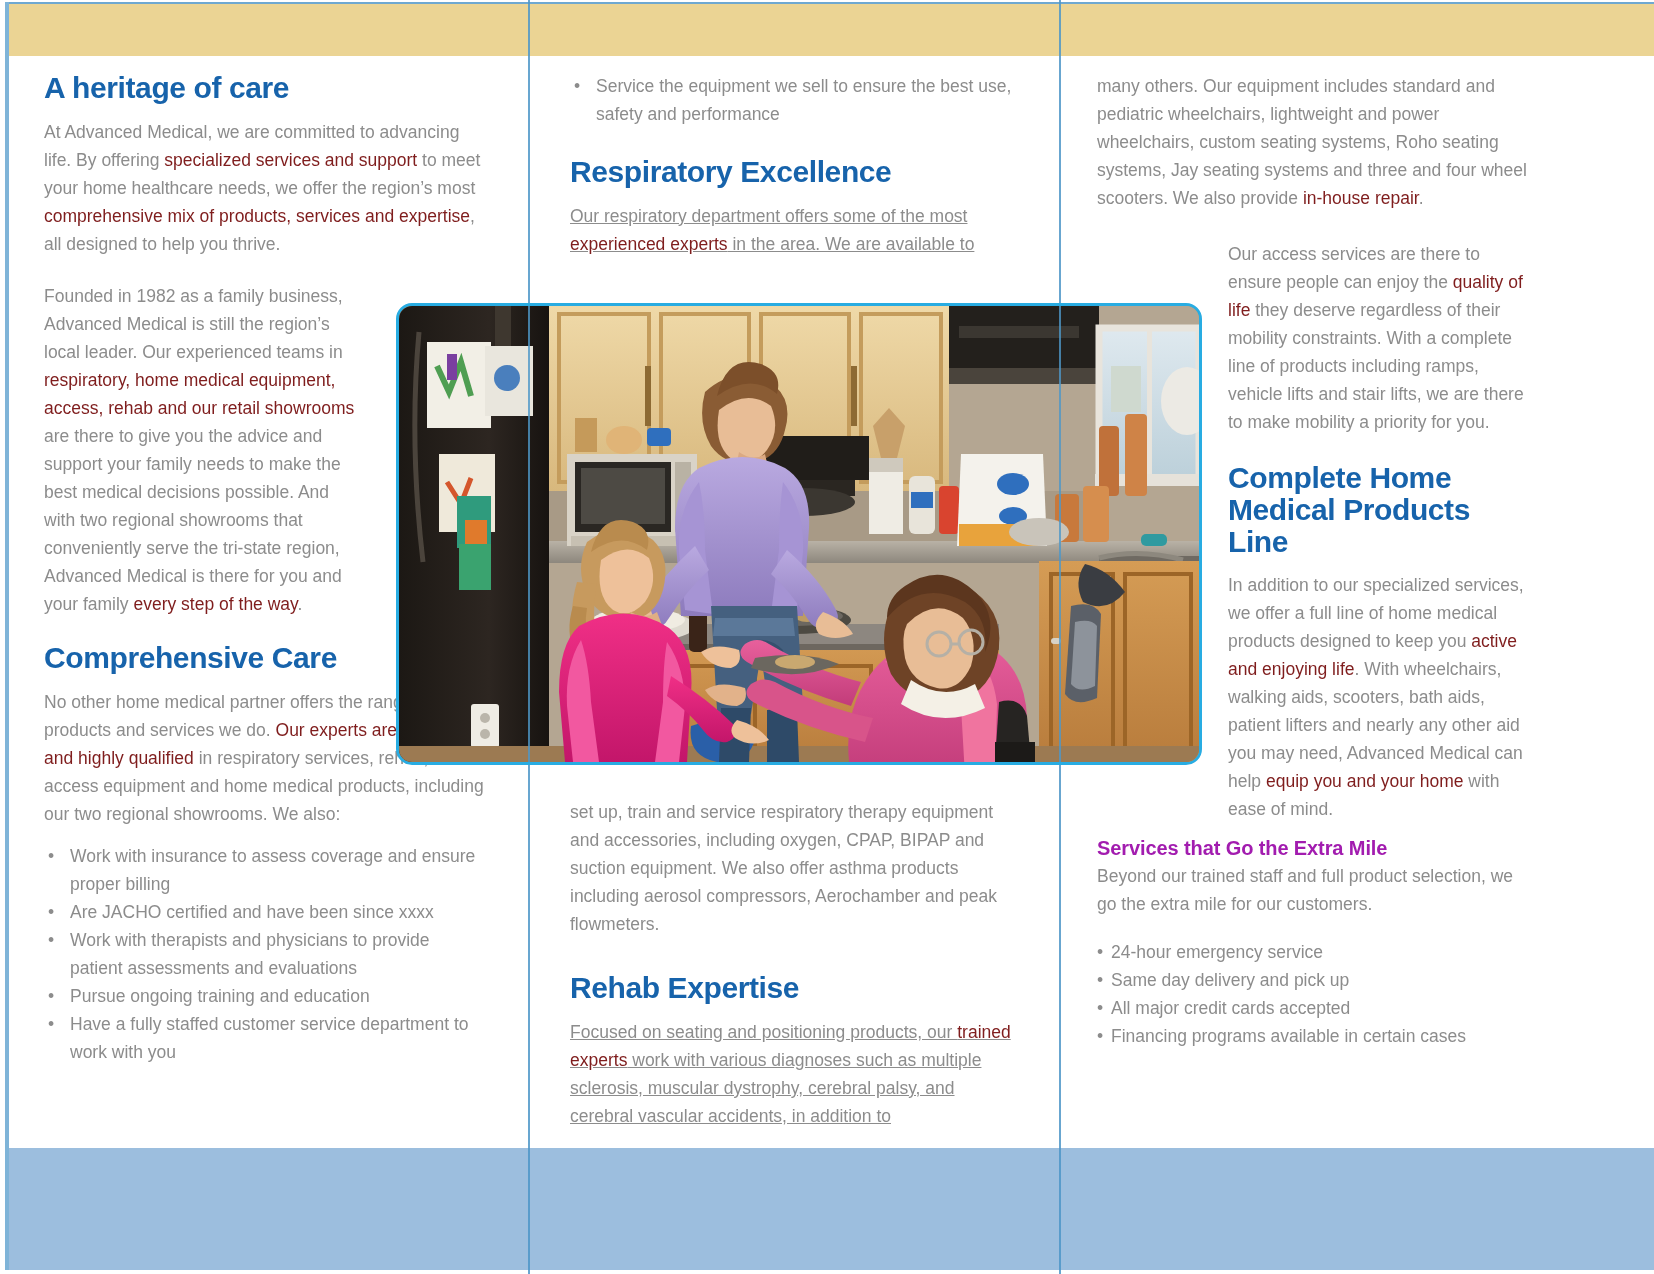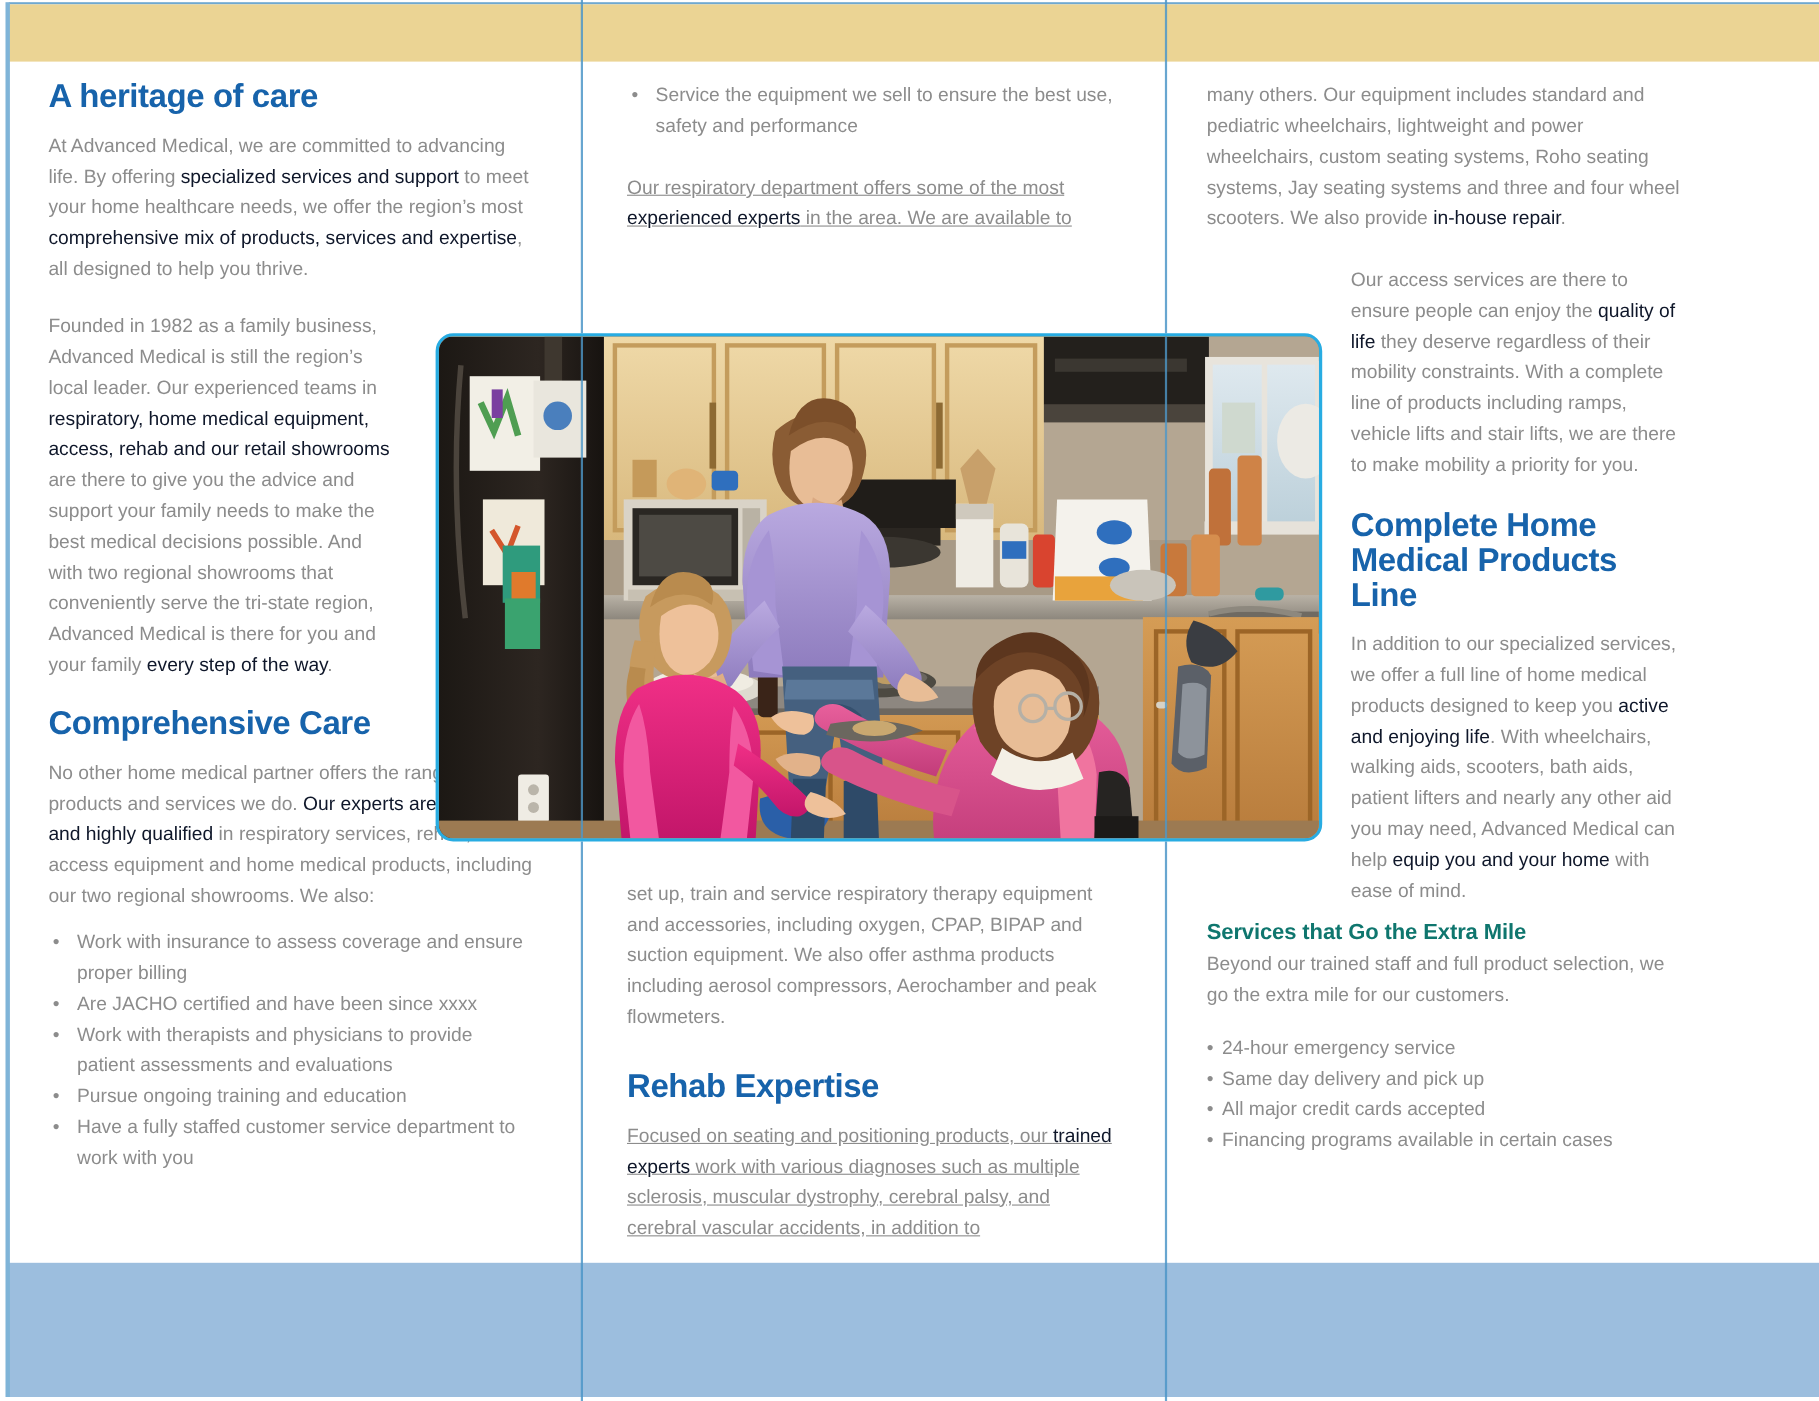--- a/index.html
+++ b/index.html
@@ -29,35 +29,35 @@
   .col3{left:1097px;width:430px;}
 
   h2.head{
     color:#1763ab;
     font-size:30px;line-height:1.06;
     font-weight:bold;
     margin:0 0 14px 0;
     letter-spacing:-0.4px;
   }
   h3.head-orange{
-    color:#0f766e;
+    color:#a21caf;
     font-size:20px;line-height:1.15;
     font-weight:bold;
     margin:0 0 2px 0;
     letter-spacing:-0.1px;
   }
   p.body{
     color:#8c8c8c;
     font-size:17.5px;
     line-height:28px;
     margin:0 0 24px 0;
   }
   p.body.nogap{margin-bottom:0;text-decoration:underline;}
   p.body.smallgap{margin-bottom:14px;}
-  .lk{color:#0f172a;}
+  .lk{color:#7f1d1d;}
   ul.bul{
     list-style:none;margin:0 0 22px 0;padding:0;
     color:#8c8c8c;font-size:17.5px;line-height:28px;
   }
   ul.bul li{position:relative;padding-left:26px;margin:0;}
   ul.bul li .dot{position:absolute;left:4px;top:0;color:#8c8c8c;}
   ul.bul.compact li{padding-left:14px;}
   ul.bul.compact li .dot{left:0;}
 
   
@@ -102,20 +102,21 @@
       <li><span class="dot">•</span><span>Pursue ongoing training and education</span></li>
       <li><span class="dot">•</span><span>Have a fully staffed customer service department to work with you</span></li>
     </ul>
   </div>
 
   <div class="col col2">
     <ul class="bul" style="margin-bottom:28px;">
       <li><span class="dot">•</span><span>Service the equipment we sell to ensure the best use, safety and performance</span></li>
     </ul>
 
+    <h2 class="head">Respiratory Excellence</h2>
 
     <p class="body nogap"><span>Our respiratory department offers some of the most </span><span class="lk">experienced experts</span><span> in the area. We are available to</span></p>
   </div>
 
   <div style="position:absolute;left:570px;top:798px;width:447px;">
     <p class="body">set up, train and service respiratory therapy equipment and accessories, including oxygen, CPAP, BIPAP and suction equipment. We also offer asthma products including aerosol compressors, Aerochamber and peak flowmeters.</p>
 
     <h2 class="head" style="margin-top:34px;">Rehab Expertise</h2>
 
     <p class="body nogap"><span>Focused on seating and positioning products, our </span><span class="lk">trained experts</span><span> work with various diagnoses such as multiple sclerosis, muscular dystrophy, cerebral palsy, and cerebral vascular accidents, in addition to</span></p>

